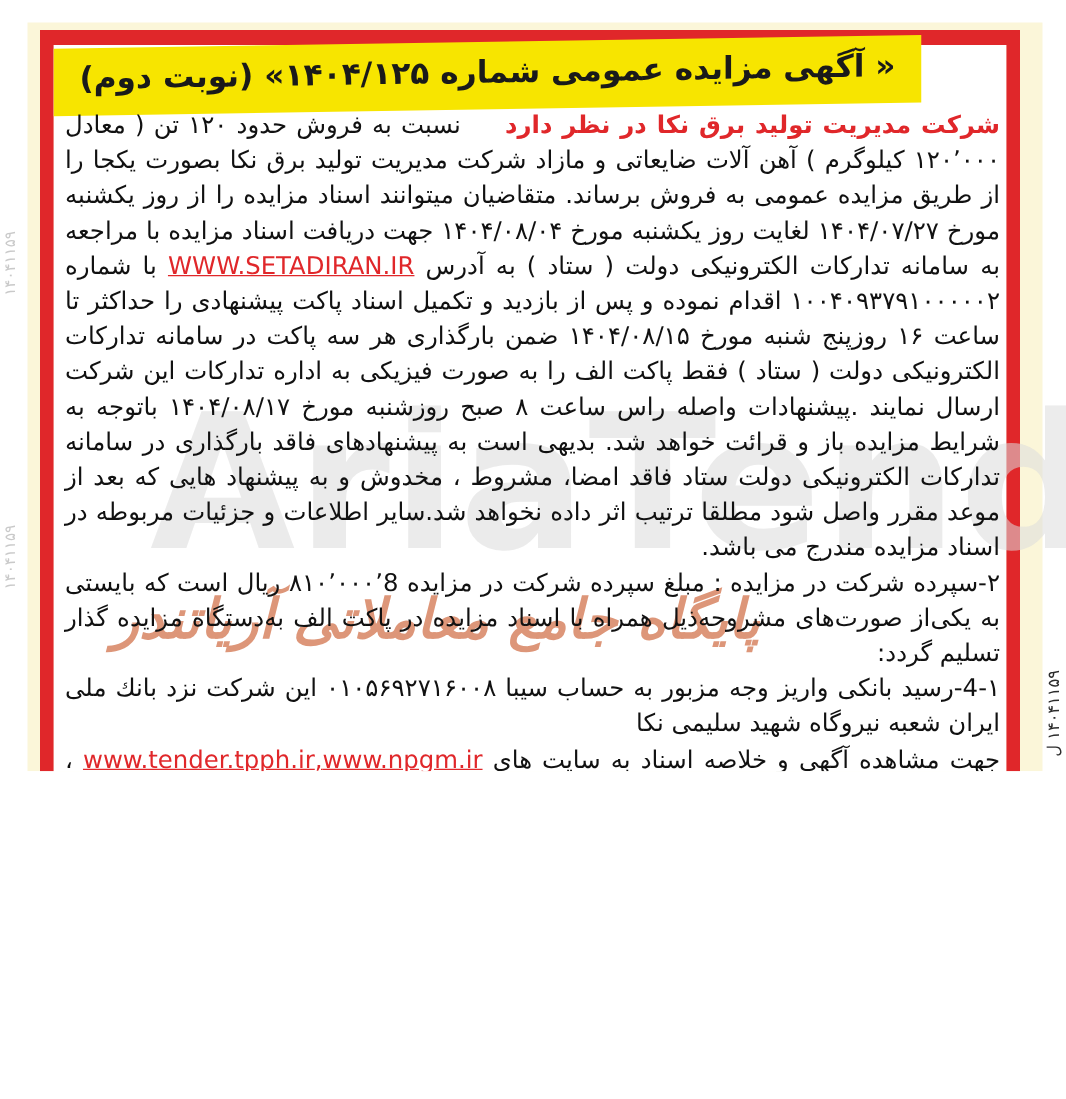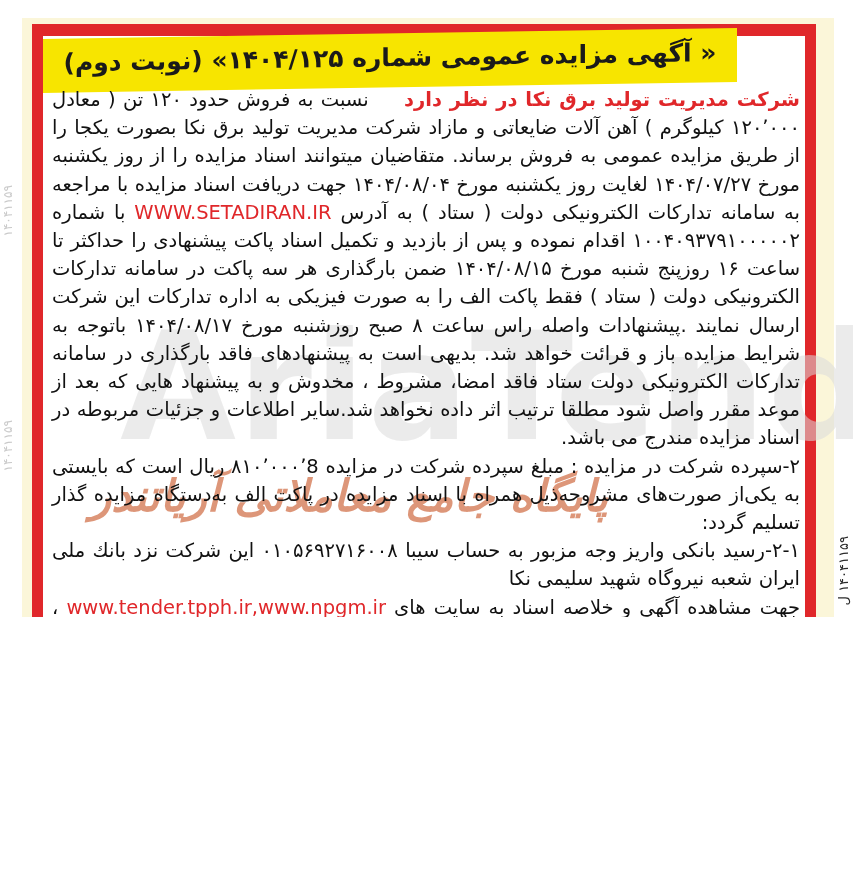--- a/index.html
+++ b/index.html
@@ -147,20 +147,21 @@
   .red-b {
     color: #e0272a;
     font-weight: bold;
     margin-left: 28px;
   }
   .red-url {
     color: #e0272a;
     direction: ltr;
     unicode-bidi: embed;
     display: inline-block;
+    text-decoration: underline;
   }
 
   
   .side-code-right {
     position: absolute;
     right: 2px;
     bottom: 12px;
     z-index: 8;
     writing-mode: vertical-rl;
     transform: rotate(180deg);
@@ -224,21 +225,21 @@
 
   <div class="title-banner"></div>
   <div class="title-text">« آگهی مزایده عمومی شماره ۱۴۰۴/۱۲۵» (نوبت دوم)</div>
 
   <div class="watermark wm-big">AriaTender</div>
   <div class="watermark wm-sub">پایگاه جامع معاملاتی آریاتندر</div>
 
   <div class="body-text">
     <p><span class="red-b">شرکت مدیریت تولید برق نکا در نظر دارد</span><span> نسبت به فروش حدود ۱۲۰ تن ( معادل ۱۲۰٬۰۰۰ کیلوگرم ) آهن آلات ضایعاتی  و مازاد شرکت مدیریت تولید برق نکا بصورت یکجا را از طریق مزایده عمومی به فروش برساند.  متقاضیان میتوانند اسناد مزایده را از روز یکشنبه مورخ ۱۴۰۴/۰۷/۲۷  لغایت روز یکشنبه مورخ ۱۴۰۴/۰۸/۰۴ جهت دریافت اسناد مزایده با مراجعه به سامانه تدارکات الکترونیکی دولت  ( ستاد ) به آدرس </span><span class="red-url">WWW.SETADIRAN.IR</span><span> با شماره ۱۰۰۴۰۹۳۷۹۱۰۰۰۰۰۲ اقدام نموده و پس از بازدید و تکمیل اسناد پاکت پیشنهادی را حداکثر تا  ساعت ۱۶ روزپنج شنبه مورخ ۱۴۰۴/۰۸/۱۵ ضمن بارگذاری  هر سه پاکت در سامانه تدارکات الکترونیکی دولت   ( ستاد ) فقط پاکت الف را به صورت فیزیکی به اداره تدارکات این شرکت ارسال نمایند .پیشنهادات واصله راس ساعت ۸ صبح روزشنبه مورخ ۱۴۰۴/۰۸/۱۷ باتوجه به شرایط مزایده باز و قرائت خواهد شد.  بدیهی است به پیشنهادهای فاقد  بارگذاری در سامانه تدارکات الکترونیکی دولت ستاد  فاقد امضا، مشروط ، مخدوش و به پیشنهاد هایی که بعد از موعد مقرر واصل  شود مطلقا ترتیب اثر داده نخواهد شد.سایر اطلاعات و جزئیات مربوطه در اسناد مزایده مندرج می باشد.</span></p>
     <p>۲-سپرده شرکت در مزایده : مبلغ سپرده شرکت در مزایده ۸۱۰٬۰۰۰٬8 ریال است که بایستی به یکی‌از صورت‌های مشروحه‌ذیل همراه با اسناد مزایده در پاکت الف به‌دستگاه مزایده گذار تسلیم گردد:</p>
-    <p>۲-۱-رسید بانکی واریز وجه مزبور به حساب سیبا ۰۱۰۵۶۹۲۷۱۶۰۰۸ این شرکت نزد بانك ملی ایران شعبه نیروگاه شهید سلیمی نکا</p>
+    <p>4-۱-رسید بانکی واریز وجه مزبور به حساب سیبا ۰۱۰۵۶۹۲۷۱۶۰۰۸ این شرکت نزد بانك ملی ایران شعبه نیروگاه شهید سلیمی نکا</p>
     <p><span>جهت مشاهده آگهی و خلاصه اسناد به سایت های </span><span class="red-url">www.npgm.ir</span><span class="red-url"> , </span><span class="red-url">www.tender.tpph.ir</span><span> ، پایگاه ملی مناقصات کشور و سامانه تدارکات الکترونیکی دولت ( ستاد ) مراجعه وبرای کسب موارد بازرگانی با شماره تلفن ۰۹۱۱۱۵۲۶۲۰۴ آقای اسدپور و کسب اطلاعات فنی بیشتر با شماره تلفن ۰۹۱۱۷۸۵۹۵۹۹آۀآقای مهندس یخکشی تماس حاصل فرمایید .</span></p>
 
   </div>
 
   <div class="side-code-right">۱۴۰۴۱۱۵۹ ل</div>
   <div class="side-code-left">۱۴۰۴۱۱۵۹</div>
   <div class="side-code-left2">۱۴۰۴۱۱۵۹</div>
   <div class="side-code-left3">۱۴۰۴۱۱۵۹</div>
 
 </div>

